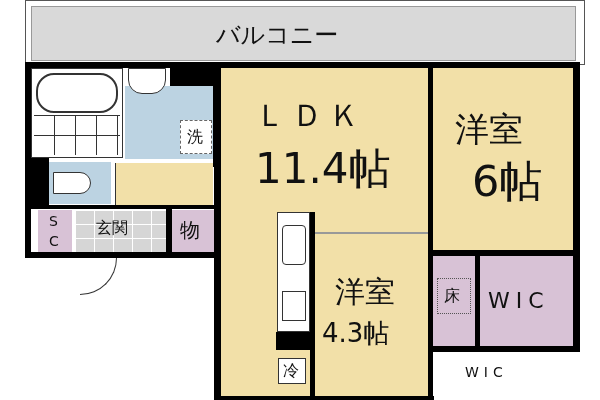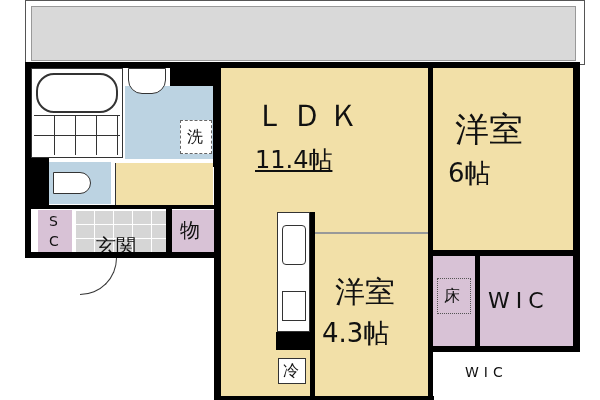--- a/index.html
+++ b/index.html
@@ -6,20 +6,21 @@
   body{width:600px;height:400px;position:relative;overflow:hidden;font-family:"DejaVu Sans",sans-serif;}
   .abs{position:absolute;box-sizing:border-box;}
   .wall{background:#000;}
   .label{position:absolute;color:#111;text-align:center;line-height:1;white-space:nowrap;}
 </style>
 </head>
 <body>
 
 <div class="abs" style="left:25px;top:0;width:560px;height:65px;border:1px solid #555;background:#fff;">
   <div class="abs" style="left:5px;top:5px;width:545px;height:55px;background:#d9d9d9;border:1px solid #999;"></div>
+  <div class="label" style="left:190px;top:22px;font-size:24px;">バルコニー</div>
 </div>
 
 <div class="abs wall" style="left:25px;top:62px;width:555px;height:6px;"></div>
 <div class="abs wall" style="left:25px;top:62px;width:6px;height:195px;"></div>
 <div class="abs wall" style="left:573px;top:62px;width:7px;height:290px;"></div>
 
 <div class="abs" style="left:31px;top:68px;width:92px;height:90px;background:#fff;border:1px solid #333;">
   <div class="abs" style="left:4px;top:4px;width:82px;height:40px;border:2px solid #333;border-radius:18px;"></div>
   <div class="abs" style="left:2px;top:46px;width:86px;height:40px;background:
     repeating-linear-gradient(90deg,transparent 0 20px,#333 20px 21px),repeating-linear-gradient(0deg,transparent 0 19px,#333 19px 20px);"></div>
@@ -39,52 +40,52 @@
 </div>
 
 <div class="abs" style="left:115px;top:163px;width:98px;height:42px;background:#f2e0a8;border-left:1px solid #333;"></div>
 
 <div class="abs wall" style="left:25px;top:205px;width:195px;height:4px;"></div>
 <div class="abs" style="left:38px;top:210px;width:34px;height:42px;background:#d8c2d6;">
   <div class="label" style="left:11px;top:4px;font-size:14px;">S</div>
   <div class="label" style="left:11px;top:24px;font-size:14px;">C</div>
 </div>
 <div class="abs" style="left:76px;top:210px;width:90px;height:42px;background:#d6d6d6;background-image:repeating-linear-gradient(90deg,transparent 0 18px,#fff 18px 19px),repeating-linear-gradient(0deg,transparent 0 13px,#fff 13px 14px);">
-  <div class="label" style="left:20px;top:10px;font-size:20px;margin-top:16px;">玄関</div>
+  <div class="label" style="left:20px;top:10px;font-size:16px;">玄関</div>
 </div>
 <div class="abs wall" style="left:166px;top:205px;width:6px;height:50px;"></div>
 <div class="abs" style="left:172px;top:210px;width:42px;height:42px;background:#d8c2d6;">
   <div class="label" style="left:8px;top:10px;font-size:20px;">物</div>
 </div>
 <div class="abs wall" style="left:25px;top:252px;width:195px;height:6px;"></div>
 <div class="abs" style="left:80px;top:258px;width:37px;height:37px;border-right:1px solid #333;border-bottom:1px solid #333;border-radius:0 0 37px 0;"></div>
 
 <div class="abs wall" style="left:214px;top:62px;width:7px;height:338px;"></div>
 <div class="abs" style="left:221px;top:68px;width:207px;height:332px;background:#f2e0a8;"></div>
 <div class="label" style="left:255px;top:100px;font-size:31px;letter-spacing:6px;">ＬＤＫ</div>
-<div class="label" style="left:255px;top:148px;font-size:24px;text-decoration:underline;">11.4帖</div>
+<div class="label" style="left:255px;top:148px;font-size:42px;">11.4帖</div>
 
 <div class="abs" style="left:277px;top:212px;width:33px;height:120px;background:#fff;border:1px solid #333;">
   <div class="abs" style="left:4px;top:12px;width:24px;height:40px;border:1px solid #333;border-radius:4px;"></div>
   <div class="abs" style="left:4px;top:78px;width:24px;height:30px;border:1px solid #333;"></div>
 </div>
 <div class="abs wall" style="left:276px;top:332px;width:34px;height:18px;"></div>
 <div class="abs" style="left:278px;top:358px;width:28px;height:26px;background:#fff;border:1px solid #333;">
   <div class="label" style="left:4px;top:4px;font-size:16px;">冷</div>
 </div>
 <div class="abs wall" style="left:310px;top:212px;width:5px;height:188px;"></div>
 
 <div class="abs" style="left:315px;top:232px;width:113px;height:168px;background:#f2e0a8;border-top:2px solid #999;"></div>
 <div class="label" style="left:335px;top:277px;font-size:30px;">洋室</div>
 <div class="label" style="left:322px;top:320px;font-size:26px;">4.3帖</div>
 <div class="abs wall" style="left:428px;top:62px;width:5px;height:338px;"></div>
 
 <div class="abs" style="left:433px;top:68px;width:140px;height:182px;background:#f2e0a8;"></div>
 <div class="label" style="left:455px;top:112px;font-size:34px;">洋室</div>
-<div class="label" style="left:448px;top:160px;font-size:26px;">6帖</div>
+<div class="label" style="left:472px;top:160px;font-size:43px;">6帖</div>
 
 <div class="abs wall" style="left:428px;top:250px;width:152px;height:6px;"></div>
 <div class="abs" style="left:433px;top:256px;width:42px;height:90px;background:#d8c2d6;">
   <div class="abs" style="left:4px;top:22px;width:34px;height:36px;border:1px dotted #555;"></div>
   <div class="label" style="left:11px;top:32px;font-size:16px;">床</div>
 </div>
 <div class="abs wall" style="left:475px;top:256px;width:5px;height:90px;"></div>
 <div class="abs" style="left:480px;top:256px;width:93px;height:90px;background:#d8c2d6;">
   <div class="label" style="left:8px;top:34px;font-size:22px;letter-spacing:6px;">WIC</div>
 </div>

